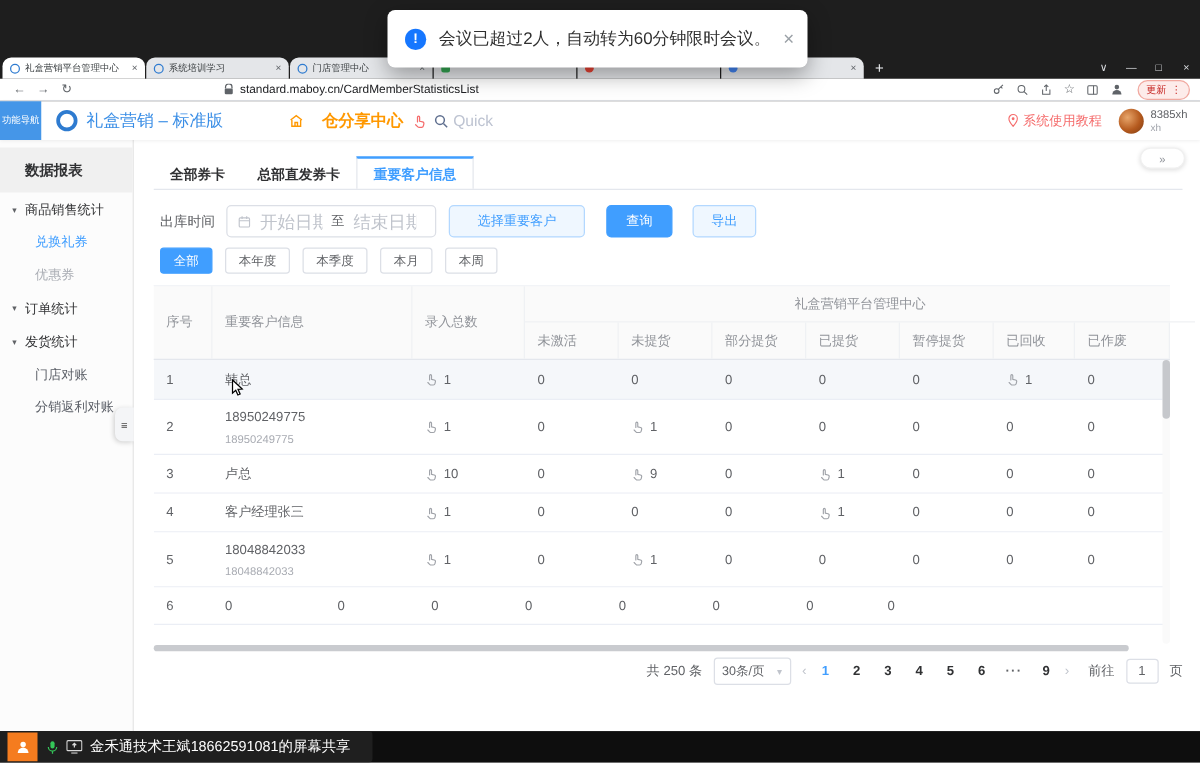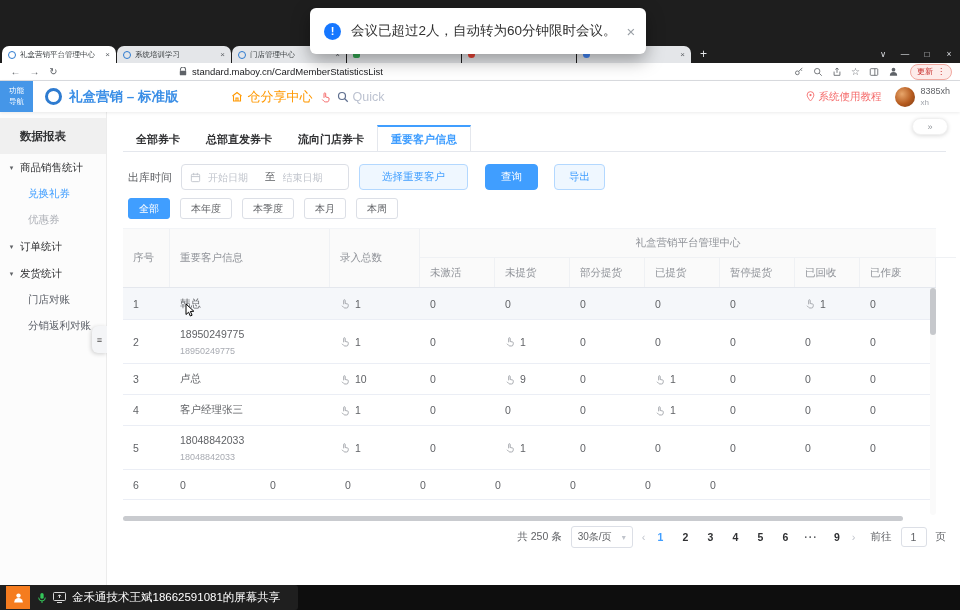--- a/index.html
+++ b/index.html
@@ -28,24 +28,24 @@
   .urltext{font-size:9.5px;color:#202124}
   .ric{margin-left:auto;display:flex;align-items:center;gap:9px}
   .ric svg{display:block}
   .star{font-size:10px;color:#5F6368;line-height:1}
   .updatepill{border:1px solid #F1A9A0;background:#FDECEA;color:#C5221F;border-radius:9px;font-size:8px;
               padding:1.5px 6px;display:flex;gap:4px;align-items:center;margin:0 8px 0 2px}
   
   .appheader{position:absolute;top:81px;left:0;right:0;height:31px;background:#fff;
              box-shadow:0 1px 3px rgba(0,0,0,.08);display:flex;align-items:center;z-index:5}
   .navtoggle{width:33px;height:31px;background:#4596E8;color:#fff;font-size:7.5px;display:flex;flex:none;
-             flex-direction:column;align-items:center;justify-content:center;line-height:1.35}
+             flex-direction:row;align-items:center;justify-content:center;line-height:1.35}
   .logo{width:17px;height:17px;border:3px solid #2E7BD0;border-radius:50%;margin:0 7px 0 12px;box-sizing:border-box;flex:none}
-  .brand{font-size:13.5px;font-weight:bold;color:#3A8EE6;white-space:nowrap}
-  .sharecenter{display:flex;align-items:center;gap:5px;color:#FF9800;font-size:13px;font-weight:normal;margin-left:52px;white-space:nowrap}
+  .brand{font-size:13.5px;font-weight:normal;color:#3A8EE6;white-space:nowrap}
+  .sharecenter{display:flex;align-items:center;gap:15px;color:#FF9800;font-size:13px;font-weight:bold;margin-left:52px;white-space:nowrap}
   .quickentry{color:#F56C6C;font-size:11.5px;margin-left:66px;white-space:nowrap}
   .hptr{color:#F56C6C;margin:0 5px 0 7px;display:flex}
   .qsearch{display:flex;align-items:center;gap:4px;color:#BDC3D1;font-size:12.5px}
   .tutorial{display:flex;align-items:center;gap:3px;color:#F56C6C;font-size:10.5px;margin-left:auto;white-space:nowrap}
   .user{display:flex;align-items:center;gap:5px;margin-left:14px;margin-right:10px}
   .avatar{width:20px;height:20px;border-radius:50%;background:radial-gradient(circle at 35% 35%,#E8A66B 0%,#B55A1E 55%,#7A3A12 100%);flex:none}
   .uname{font-size:9px;color:#606266;line-height:1.25}
   .usub{font-size:8px;color:#A0A4AB}
   
   .sidebar{position:absolute;top:112px;left:0;width:107px;bottom:25px;background:#FCFCFC;
@@ -66,21 +66,21 @@
   .mtab{padding:0 13px;display:flex;align-items:center;font-size:11px;font-weight:bold;color:#303133;
         border-top:2px solid transparent;box-sizing:border-box}
   .mtab.active{color:#409EFF;border-top:2px solid #409EFF;border-left:1px solid #E4E7ED;border-right:1px solid #E4E7ED}
   .collapse{position:absolute;top:6px;right:12px;width:34px;height:15px;background:#fff;border:1px solid #F0F0F0;
             border-radius:9px;box-shadow:0 1px 4px rgba(0,0,0,.14);display:flex;align-items:center;
             justify-content:center;font-size:9px;color:#8F9399}
   .filters{position:absolute;top:52px;left:21px;display:flex;align-items:center}
   .flabel{font-size:11px;color:#606266;margin-right:9px}
   .daterange{width:168px;height:26px;border:1px solid #DCDFE6;border-radius:4px;display:flex;align-items:center;
              padding:0 8px;gap:5px;box-sizing:border-box}
-  .dinput{border:none;outline:none;width:50px;font-size:10px;color:#606266;background:transparent}
+  .dinput{border:none;outline:none;width:50px;font-size:14px;color:#606266;background:transparent}
   .dinput::placeholder{color:#C0C4CC}
   .rsep{font-size:10.5px;color:#606266}
   .btn{height:26px;border-radius:4px;font-size:10.5px;display:flex;align-items:center;justify-content:center;box-sizing:border-box}
   .btn.plain{background:#EFF7FF;border:1px solid #B3D8FF;color:#409EFF;padding:0 14px}
   .btn.primary{background:#409EFF;border:1px solid #409EFF;color:#fff;padding:0 15px}
   .quick{position:absolute;top:86px;left:21px;display:flex;gap:10px}
   .qbtn{height:21px;padding:0 10px;border-radius:3px;border:1px solid #DCDFE6;background:#fff;color:#606266;
         font-size:10px;display:flex;align-items:center;box-sizing:border-box}
   .qbtn.active{background:#409EFF;border-color:#409EFF;color:#fff}
   
@@ -271,21 +271,20 @@
       <div class="sb-child">门店对账</div>
       <div class="sb-child">分销返利对账</div>
     </div>
   <div class="handle">≡</div>
 </div>
 
 <div class="main">
   <div class="tabbar">
     <div class="mtab">全部券卡</div>
     <div class="mtab">总部直发券卡</div>
-    <div class="mtab">流向门店券卡</div>
     <div class="mtab active">重要客户信息</div>
   </div>
   <div class="collapse">»</div>
 
   <div class="filters">
     <span class="flabel">出库时间</span>
     <div class="daterange">
       <svg width="11" height="11" viewBox="0 0 24 24">
           <rect x="3" y="5" width="18" height="16" rx="2" fill="none" stroke="#C0C4CC" stroke-width="2"></rect>
           <path d="M3 10h18M8 2v5M16 2v5" stroke="#C0C4CC" stroke-width="2"></path>

